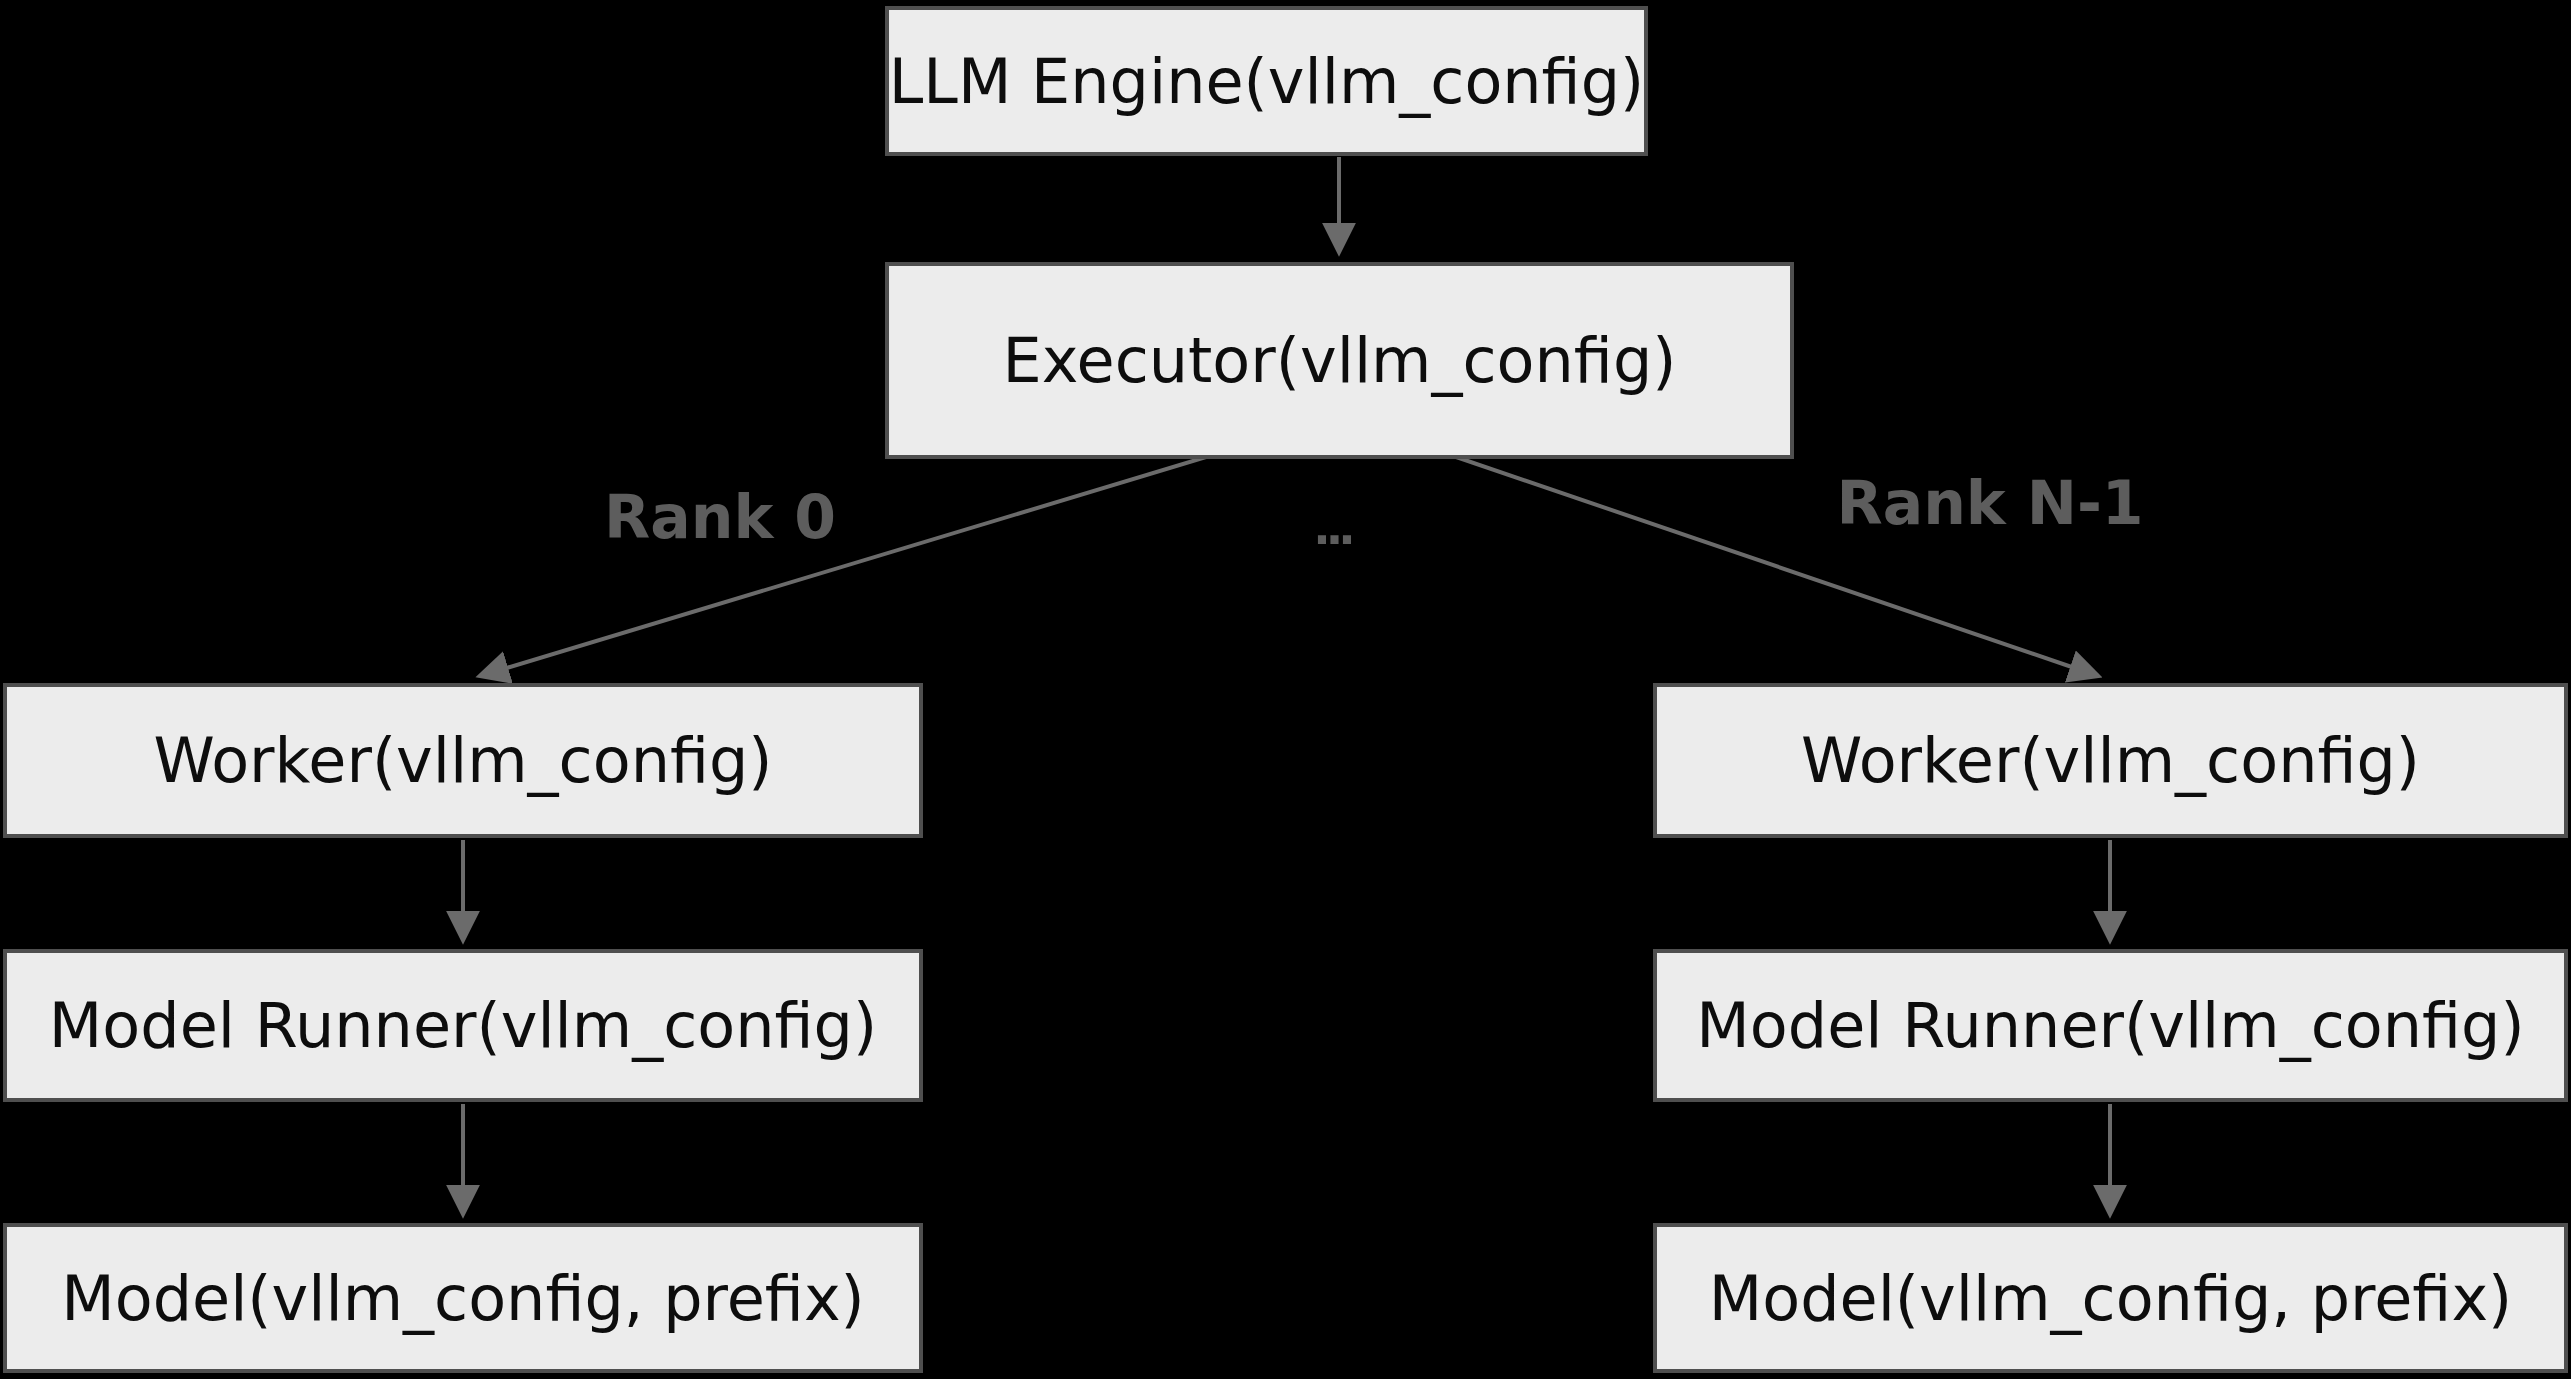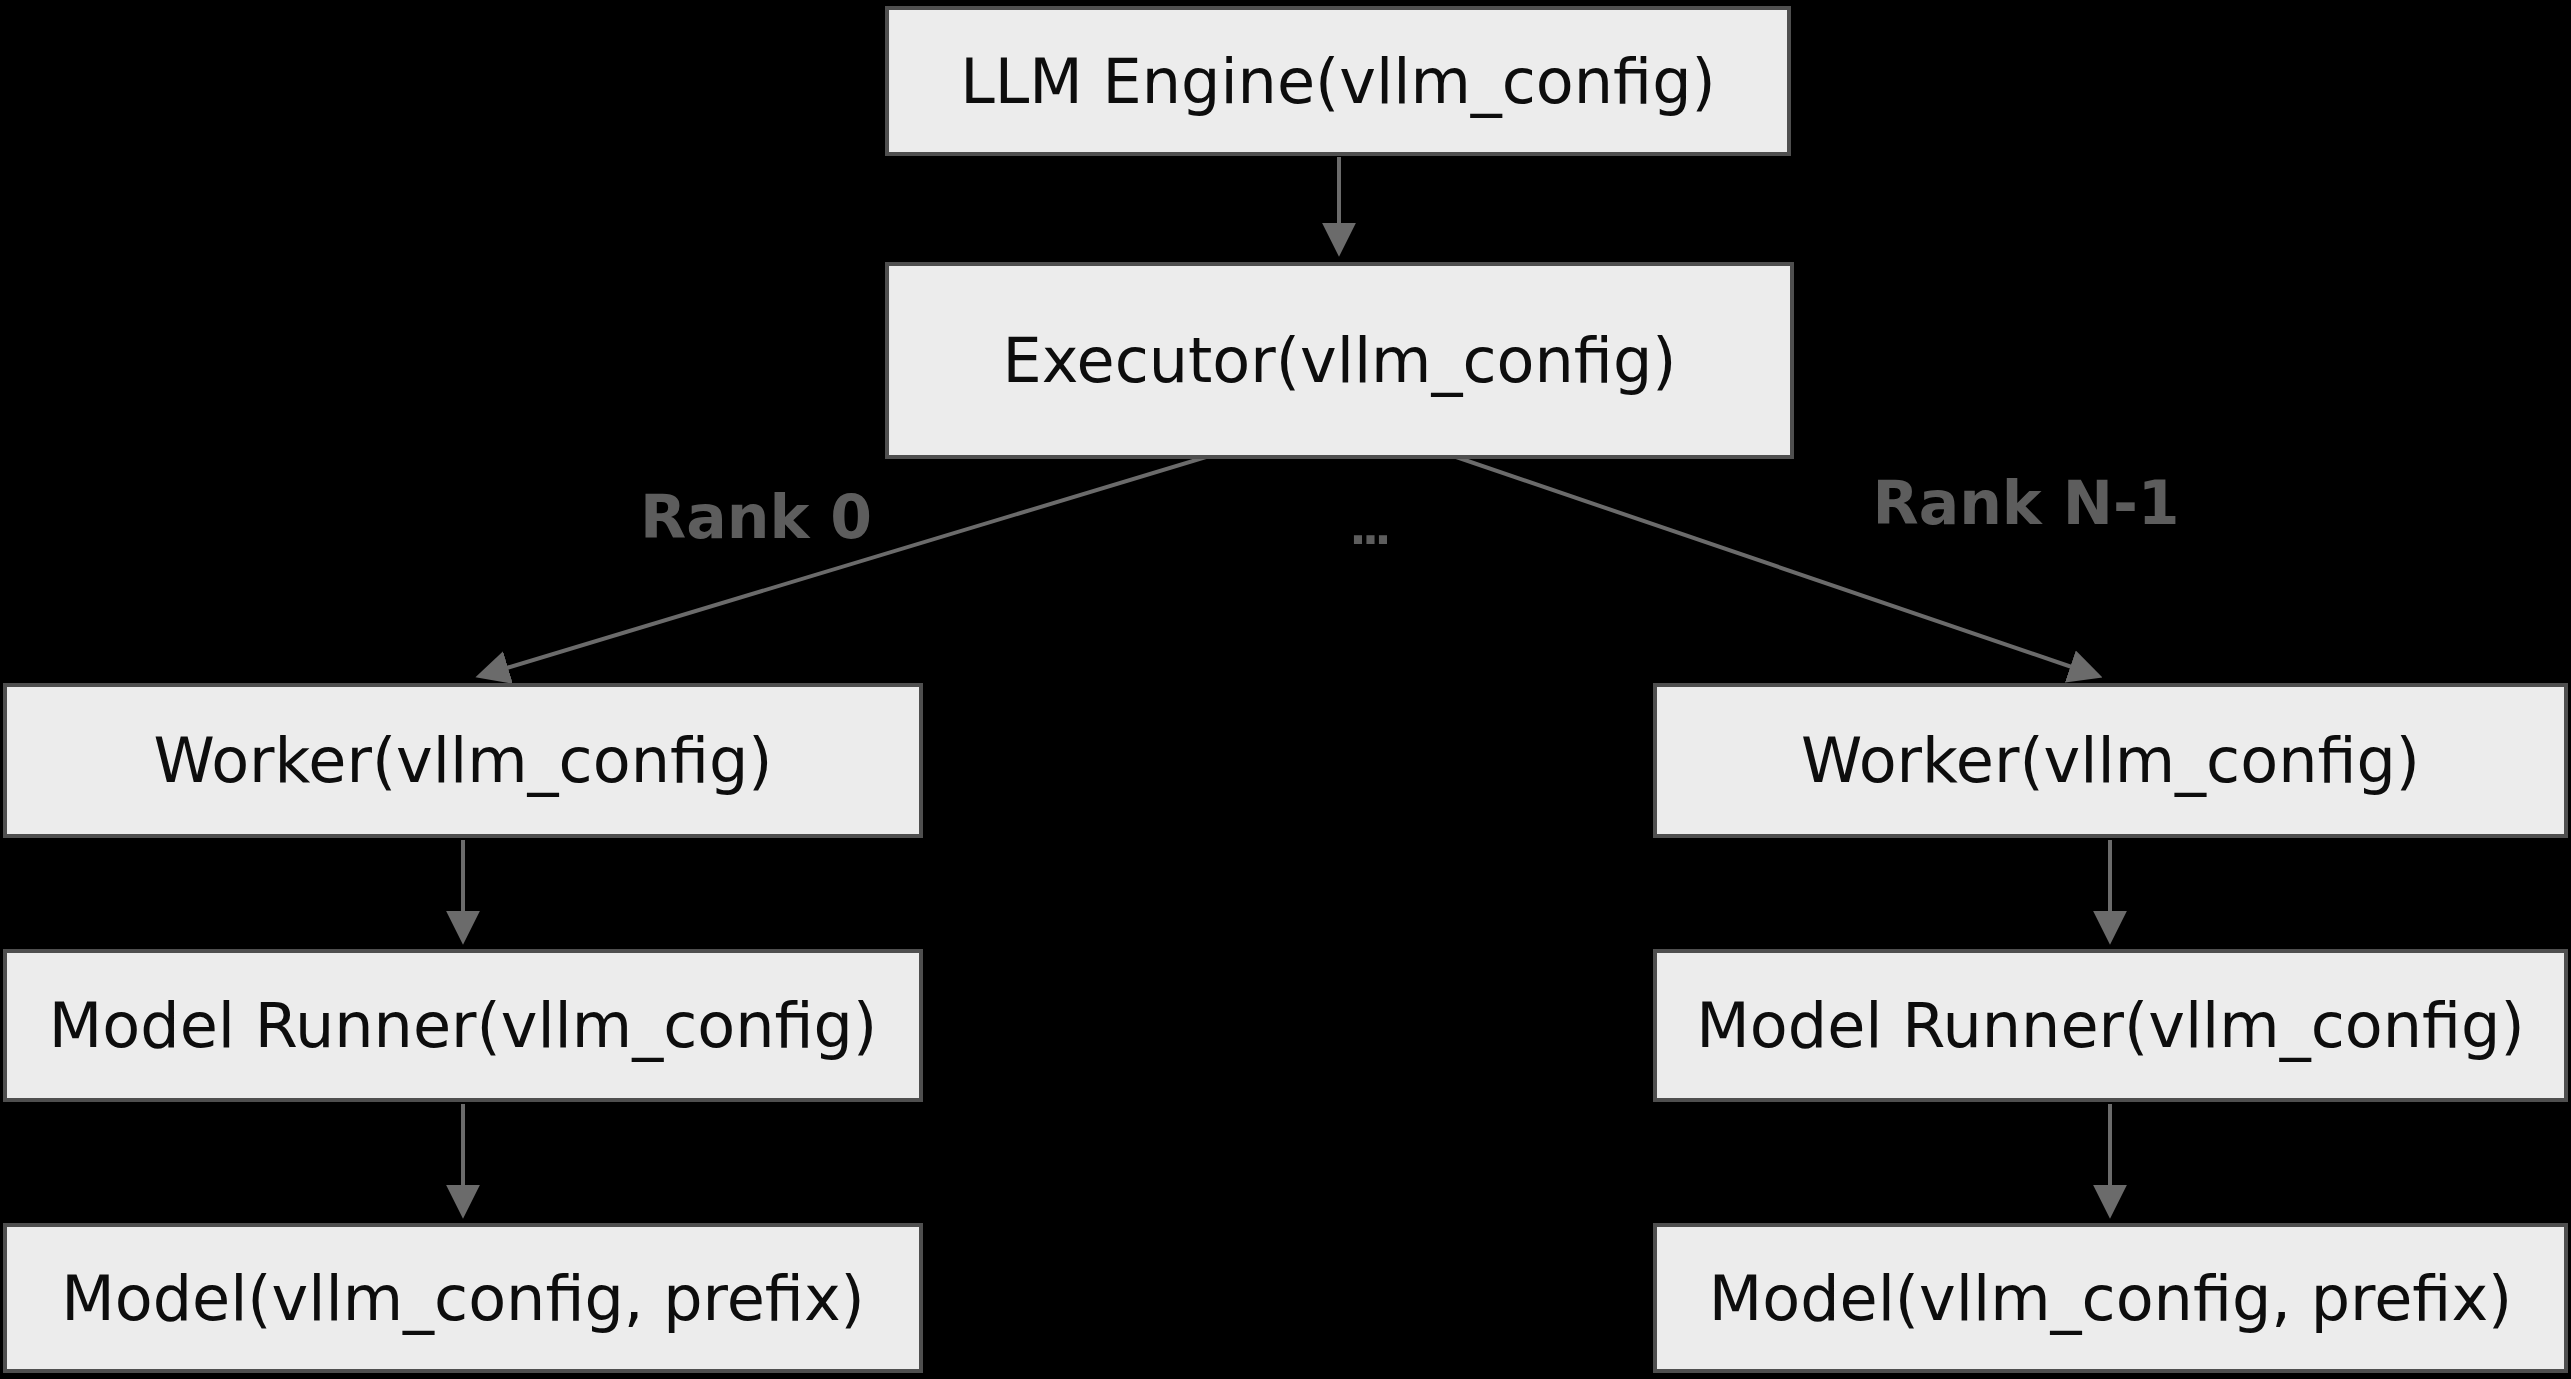--- a/index.html
+++ b/index.html
@@ -28,36 +28,35 @@
     background: var(--node-fill, #ececec);
     border: 4px solid var(--node-border, #4f4f4f);
     display: flex;
     align-items: center;
     justify-content: center;
     color: var(--node-text, #0d0d0d);
     font-size: 62px;
     white-space: nowrap;
     text-align: center;
   }
-  #n-llm-engine    { left: 885px;  top: 6px;    width: 906px; height: 150px; }
+  #n-llm-engine    { left: 885px;  top: 6px;    width: 763px; height: 150px; }
   #n-executor      { left: 885px;  top: 262px;  width: 909px; height: 197px; }
   #n-worker-0      { left: 3px;    top: 683px;  width: 920px; height: 155px; }
   #n-worker-n      { left: 1653px; top: 683px;  width: 915px; height: 155px; }
   #n-model-runner-0{ left: 3px;    top: 949px;  width: 920px; height: 153px; }
   #n-model-runner-n{ left: 1653px; top: 949px;  width: 915px; height: 153px; }
   #n-model-0       { left: 3px;    top: 1223px; width: 920px; height: 150px; }
   #n-model-n       { left: 1653px; top: 1223px; width: 915px; height: 150px; }
   .edge-label {
     position: absolute;
     transform: translate(-50%, -50%);
     color: var(--edge-label, #5d5d5d);
     font-size: 60px;
     font-weight: bold;
     white-space: nowrap;
-    margin-left: 36px;
   }
   #lbl-rank0 { left: 720px;  top: 517px; }
   #lbl-rankn { left: 1990px; top: 503px; text-align: center; }
   #lbl-dots  { left: 1332px; top: 528px; font-size: 46px; letter-spacing: -5px; }
 </style>
 </head>
 <body>
 
 <div class="canvas">
 

